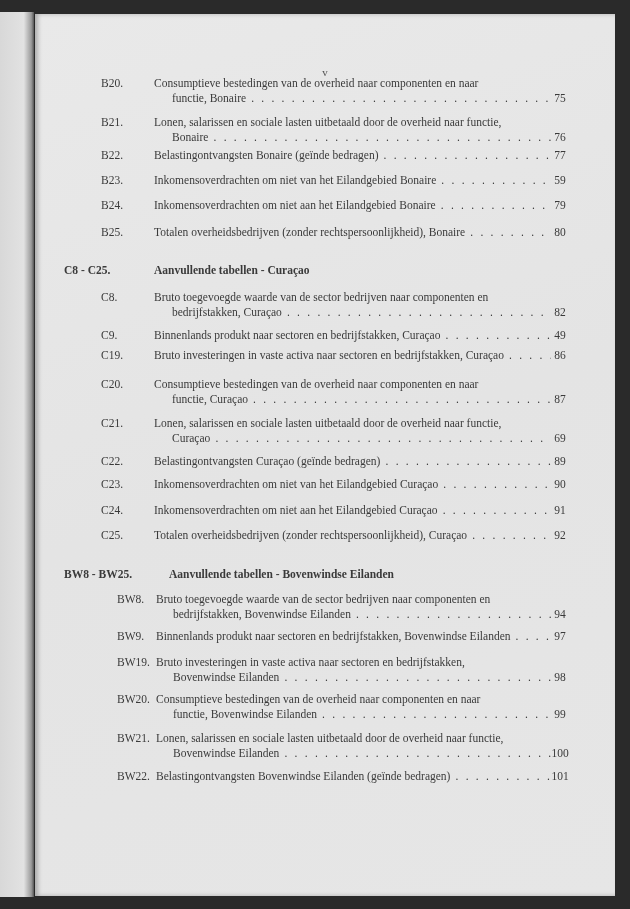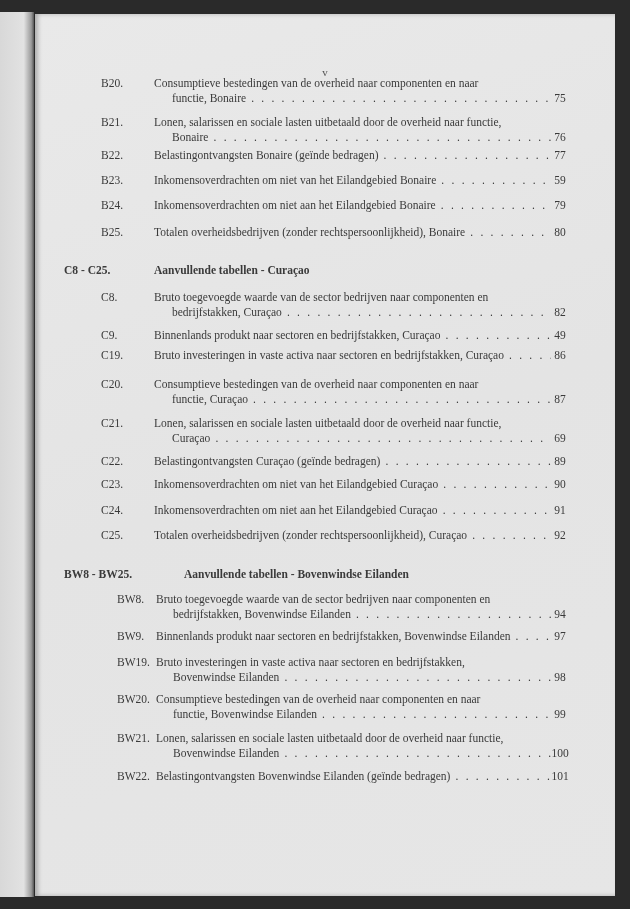--- a/index.html
+++ b/index.html
@@ -126,21 +126,21 @@
         <span class="dots1">Inkomensoverdrachten om niet aan het Eilandgebied Curaçao<span class="dots"> . . . . . . . . . . . . . . . . . . . . . . . . . . . . . . . . . . . . . . . . . . . . . . . . . . . . . . . . . . . . . . . . . . . . . . . . . . . . . . . . </span></span>
         <span class="page-ref">91</span>
       </div>
       <div class="entry" style="top: 514px;">
         <span class="code">C25.</span>
         <span class="dots1">Totalen overheidsbedrijven (zonder rechtspersoonlijkheid), Curaçao<span class="dots"> . . . . . . . . . . . . . . . . . . . . . . . . . . . . . . . . . . . . . . . . . . . . . . . . . . . . . . . . . . . . . . . . . . . . . . . . . . . . . . . . </span></span>
         <span class="page-ref">92</span>
       </div>
       <div class="section-head" style="top: 554px; left: 0px; width: 100%;">
         <span class="scode">BW8 - BW25.</span>
-        <span class="stitle" style="left: 149px; text-align: right;">Aanvullende tabellen - Bovenwindse Eilanden</span>
+        <span class="stitle" style="left: 134px; text-align: right;">Aanvullende tabellen - Bovenwindse Eilanden</span>
       </div>
       <div class="entry two bw" style="top: 578px;">
         <span class="code">BW8.</span>
         <span class="text">Bruto toegevoegde waarde van de sector bedrijven naar componenten en</span>
         <span class="l2">bedrijfstakken, Bovenwindse Eilanden<span class="dots"> . . . . . . . . . . . . . . . . . . . . . . . . . . . . . . . . . . . . . . . . . . . . . . . . . . . . . . . . . . . . . . . . . . . . . . . . . . . . . . . . </span></span>
         <span class="page-ref">94</span>
       </div>
       <div class="entry bw" style="top: 615px;">
         <span class="code">BW9.</span>
         <span class="dots1">Binnenlands produkt naar sectoren en bedrijfstakken, Bovenwindse Eilanden<span class="dots"> . . . . . . . . . . . . . . . . . . . . . . . . . . . . . . . . . . . . . . . . . . . . . . . . . . . . . . . . . . . . . . . . . . . . . . . . . . . . . . . . </span></span>

